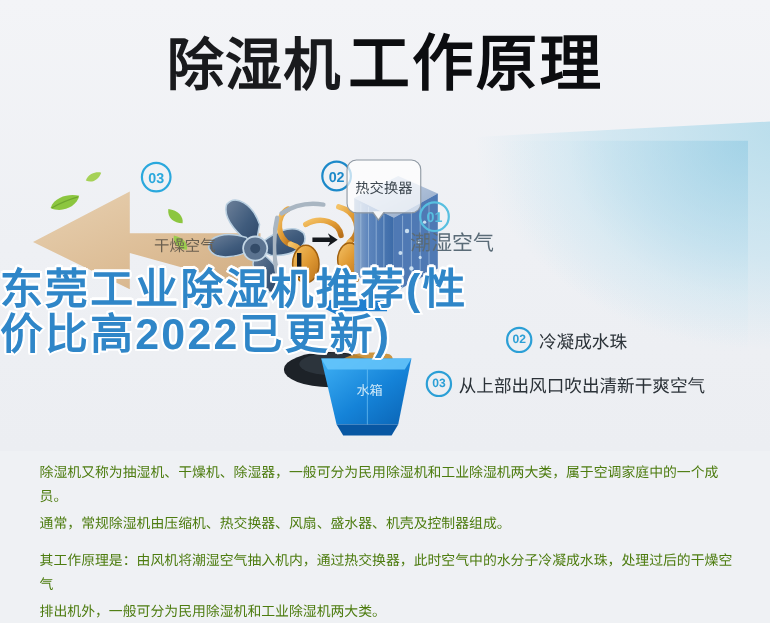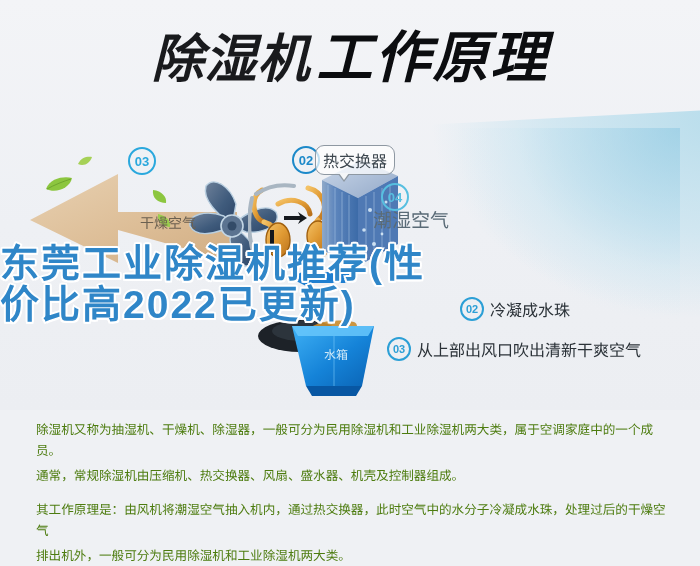--- a/index.html
+++ b/index.html
@@ -10,21 +10,21 @@
     font-family:"Liberation Sans","DejaVu Sans",sans-serif;
     color:#222;
   }
   #page{position:relative;width:700px;height:566px;overflow:hidden;background:#eff1f4;}
 
   
   .hero{position:absolute;left:0;top:0;width:700px;height:410px;overflow:hidden;
         background:linear-gradient(180deg,#f3f4f7 0%,#eef0f4 55%,#eceef2 100%);}
 
   .hero-title{position:absolute;left:0;top:30px;width:700px;text-align:center;
-              white-space:nowrap;line-height:1;font-style:italic;}
+              white-space:nowrap;line-height:1;}
   .ht-a{font-size:52px;font-weight:bold;color:#191a1d;letter-spacing:1px;
         font-family:"Liberation Sans","DejaVu Sans",sans-serif;}
   .ht-b{font-size:56px;font-weight:bold;color:#0c0d10;letter-spacing:2px;margin-left:6px;
         font-family:"Liberation Sans","DejaVu Sans",sans-serif;}
 
   
   .swoosh{position:absolute;right:-40px;top:118px;width:360px;height:250px;
           border-radius:0 0 0 100%;
           background:radial-gradient(120% 120% at 100% 0%,rgba(166,214,232,.78) 0%,rgba(186,223,238,.55) 42%,rgba(238,244,248,0) 70%);
           transform:rotate(-3deg);}
@@ -69,21 +69,21 @@
   .cn-label{position:absolute;font-size:13px;color:#4a5560;white-space:nowrap;
             font-family:"Liberation Sans","DejaVu Sans",sans-serif;}
   #label-dry{left:140px;top:212px;color:#6b6050;font-size:14px;}
   #label-moist{left:373px;top:205px;color:#5a6b77;font-size:19px;font-family:Liberation Mono, monospace;}
   #label-tank{left:324px;top:345px;color:#cfe9f8;font-size:12px;}
 
   
   .bubble{position:absolute;left:315px;top:145px;
           border:1.6px solid #8e98a2;border-radius:9px;
           background:rgba(255,255,255,.72);
-          padding:2px 7px;font-size:16px;color:#3d474f;white-space:nowrap;
+          padding:14px 7px;font-size:13px;color:#3d474f;white-space:nowrap;
           font-family:"Liberation Sans","DejaVu Sans",sans-serif;}
   .bubble:after{content:"";position:absolute;left:22px;bottom:-8px;
           width:0;height:0;border-left:6px solid transparent;border-right:6px solid transparent;
           border-top:8px solid #8e98a2;}
   .bubble:before{content:"";position:absolute;left:23px;bottom:-6px;z-index:2;
           width:0;height:0;border-left:5px solid transparent;border-right:5px solid transparent;
           border-top:7px solid #f4f6f8;}
 
   
   .step-line{position:absolute;display:flex;align-items:center;gap:6px;white-space:nowrap;}
@@ -271,21 +271,21 @@
         <path d="M48 20 C54 10 76 6 96 10 C100 12 100 16 96 18 C78 16 58 18 48 24 Z" fill="#c98c2e" opacity="0.9"></path>
         <polygon points="34,14 116,14 104,74 48,74" fill="url(#tankg)"></polygon>
         <polygon points="34,14 116,14 110,24 40,24" fill="#67c7fb" opacity="0.85"></polygon>
         <polygon points="48,74 104,74 98,84 54,84" fill="#0857a3"></polygon>
         <line x1="76" y1="24" x2="76" y2="74" stroke="#8bd6ff" stroke-width="1" opacity="0.5"></line>
       </svg>
     </div>
 
     <div class="badge badge-lg" id="badge-03-top">03</div>
     <div class="badge badge-lg" id="badge-02-top">02</div>
-    <div class="badge badge-lg" id="badge-01-right">04</div>
+    <div class="badge badge-lg" id="badge-01-right">01</div>
 
     <div class="bubble">热交换器</div>
 
     <div class="cn-label" id="label-dry">干燥空气</div>
     <div class="cn-label" id="label-moist">潮湿空气</div>
     <div class="cn-label" id="label-tank">水箱</div>
 
     <div class="step-line" id="step-02">
       <span class="badge-step">02</span>
       <span class="txt">冷凝成水珠</span>

